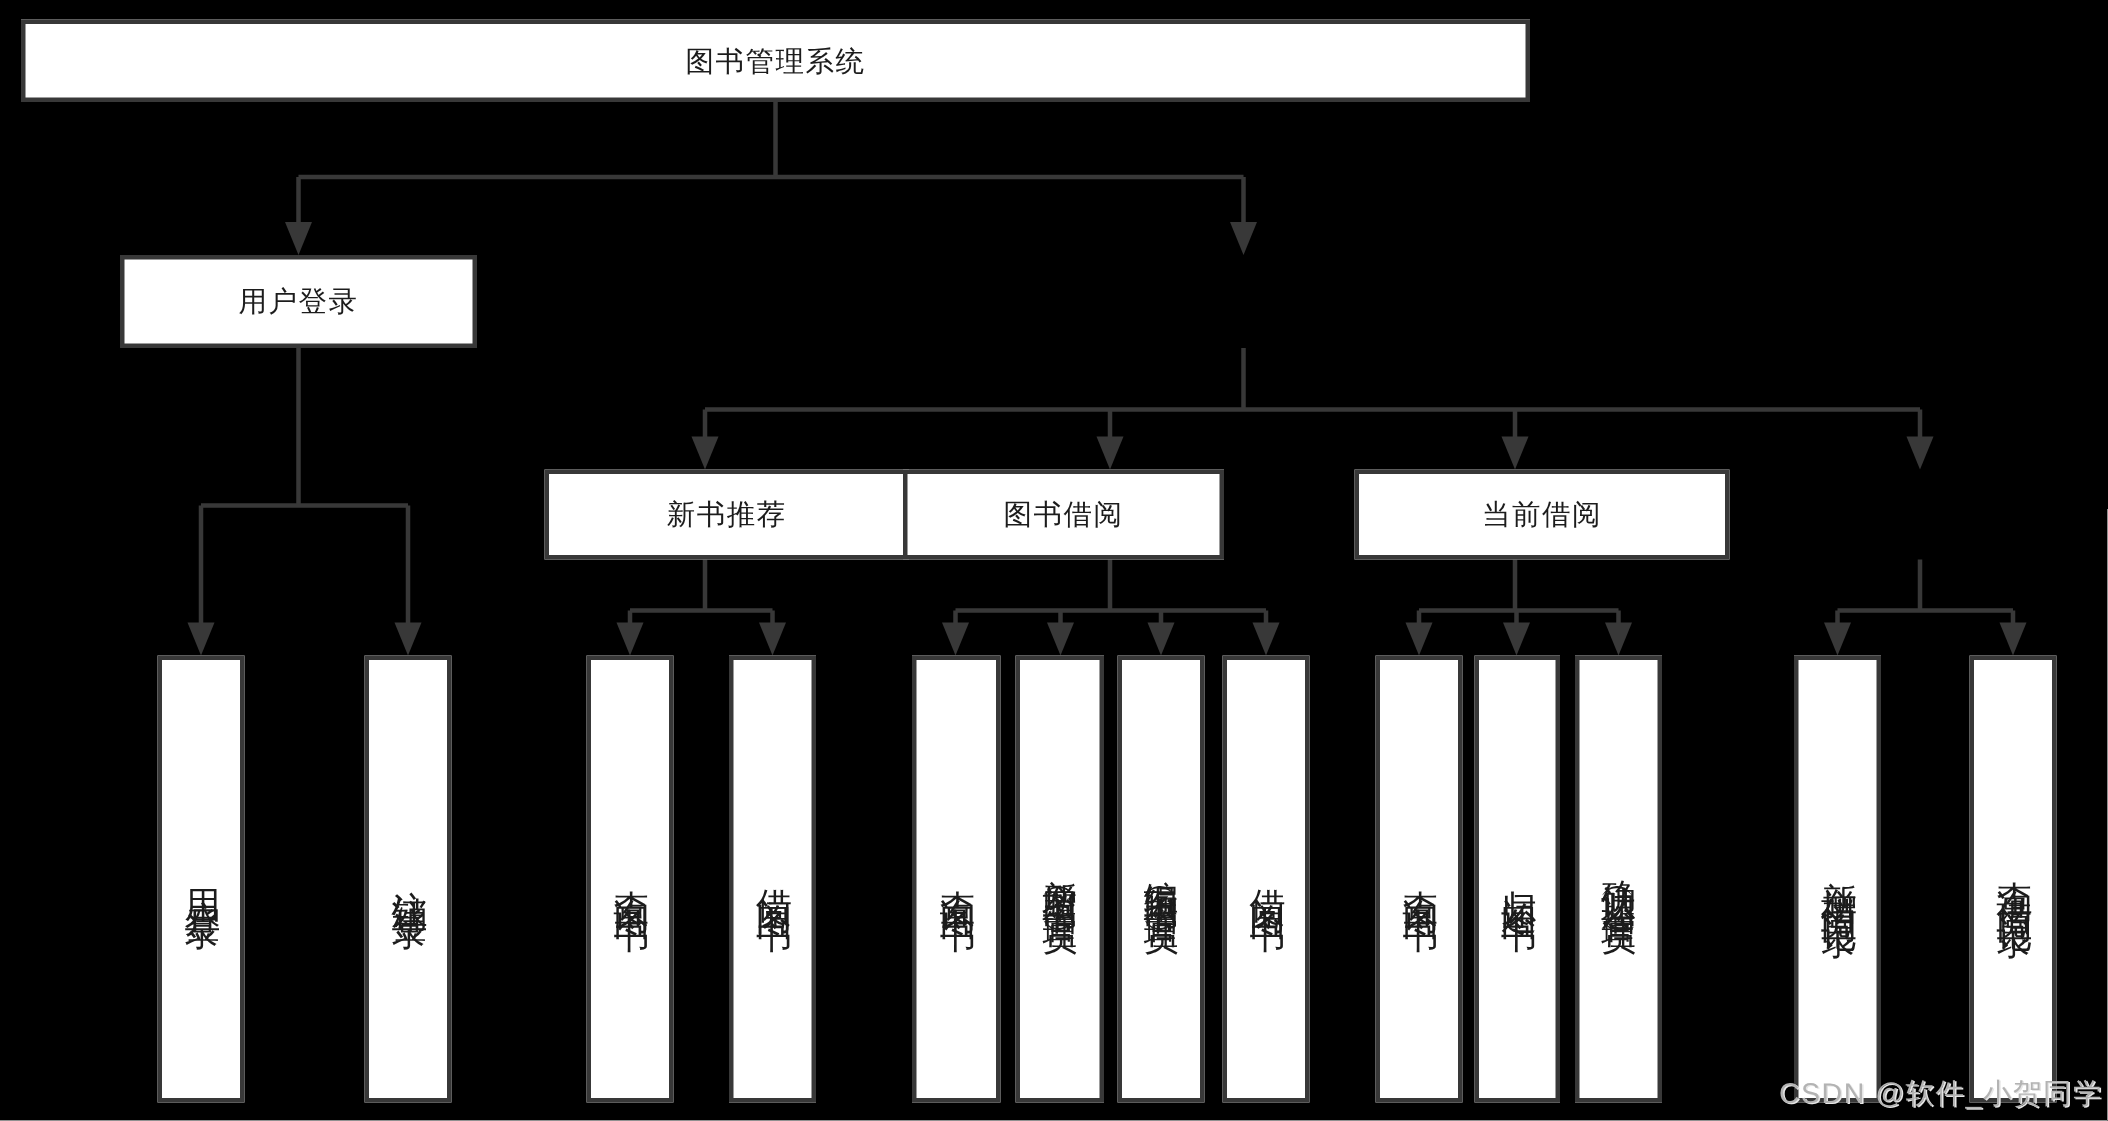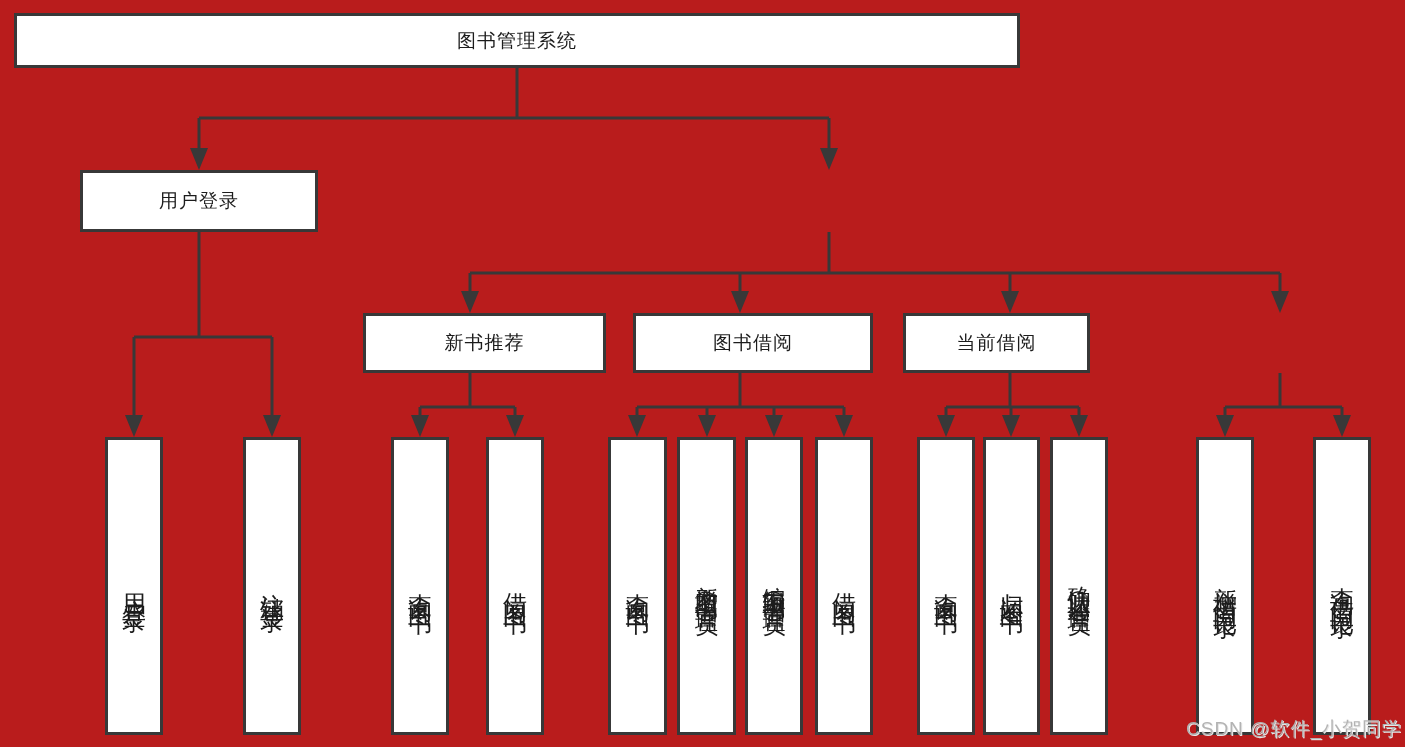--- a/index.html
+++ b/index.html
@@ -5,21 +5,21 @@
   html, body {
     margin: 0;
     padding: 0;
     background: #ffffff;
     font-family: "Liberation Sans", "DejaVu Sans", sans-serif;
   }
   .canvas {
     position: relative;
     width: 1405px;
     height: 747px;
-    background: #b91c1c;
+    background: #000000;
     overflow: hidden;
   }
   .connectors {
     position: absolute;
     left: 0; top: 0;
   }
   .node {
     position: absolute;
     box-sizing: border-box;
     border: 3px solid #383838;
@@ -128,24 +128,24 @@
     <span>图书管理系统</span>
   </div>
 
   <div class="node hbox" style="left:80px; top:170px; width:238px; height:62px;">
     <span>用户登录</span>
   </div>
 
   <div class="node hbox" style="left:363px; top:313px; width:243px; height:60px;">
     <span>新书推荐</span>
   </div>
-  <div class="node hbox" style="left:633px; top:313px; width:240px; height:60px;">
+  <div class="node hbox" style="left:602px; top:313px; width:214px; height:60px;">
     <span>图书借阅</span>
   </div>
-  <div class="node hbox" style="left:903px; top:313px; width:187px; height:60px;">
+  <div class="node hbox" style="left:903px; top:313px; width:250px; height:60px;">
     <span>当前借阅</span>
   </div>
 
   <div class="node leaf" style="left:105px; top:437px; width:58px; height:298px;">
     <span>用户登录</span>
   </div>
   <div class="node leaf" style="left:243px; top:437px; width:58px; height:298px;">
     <span>注销登录</span>
   </div>
 

